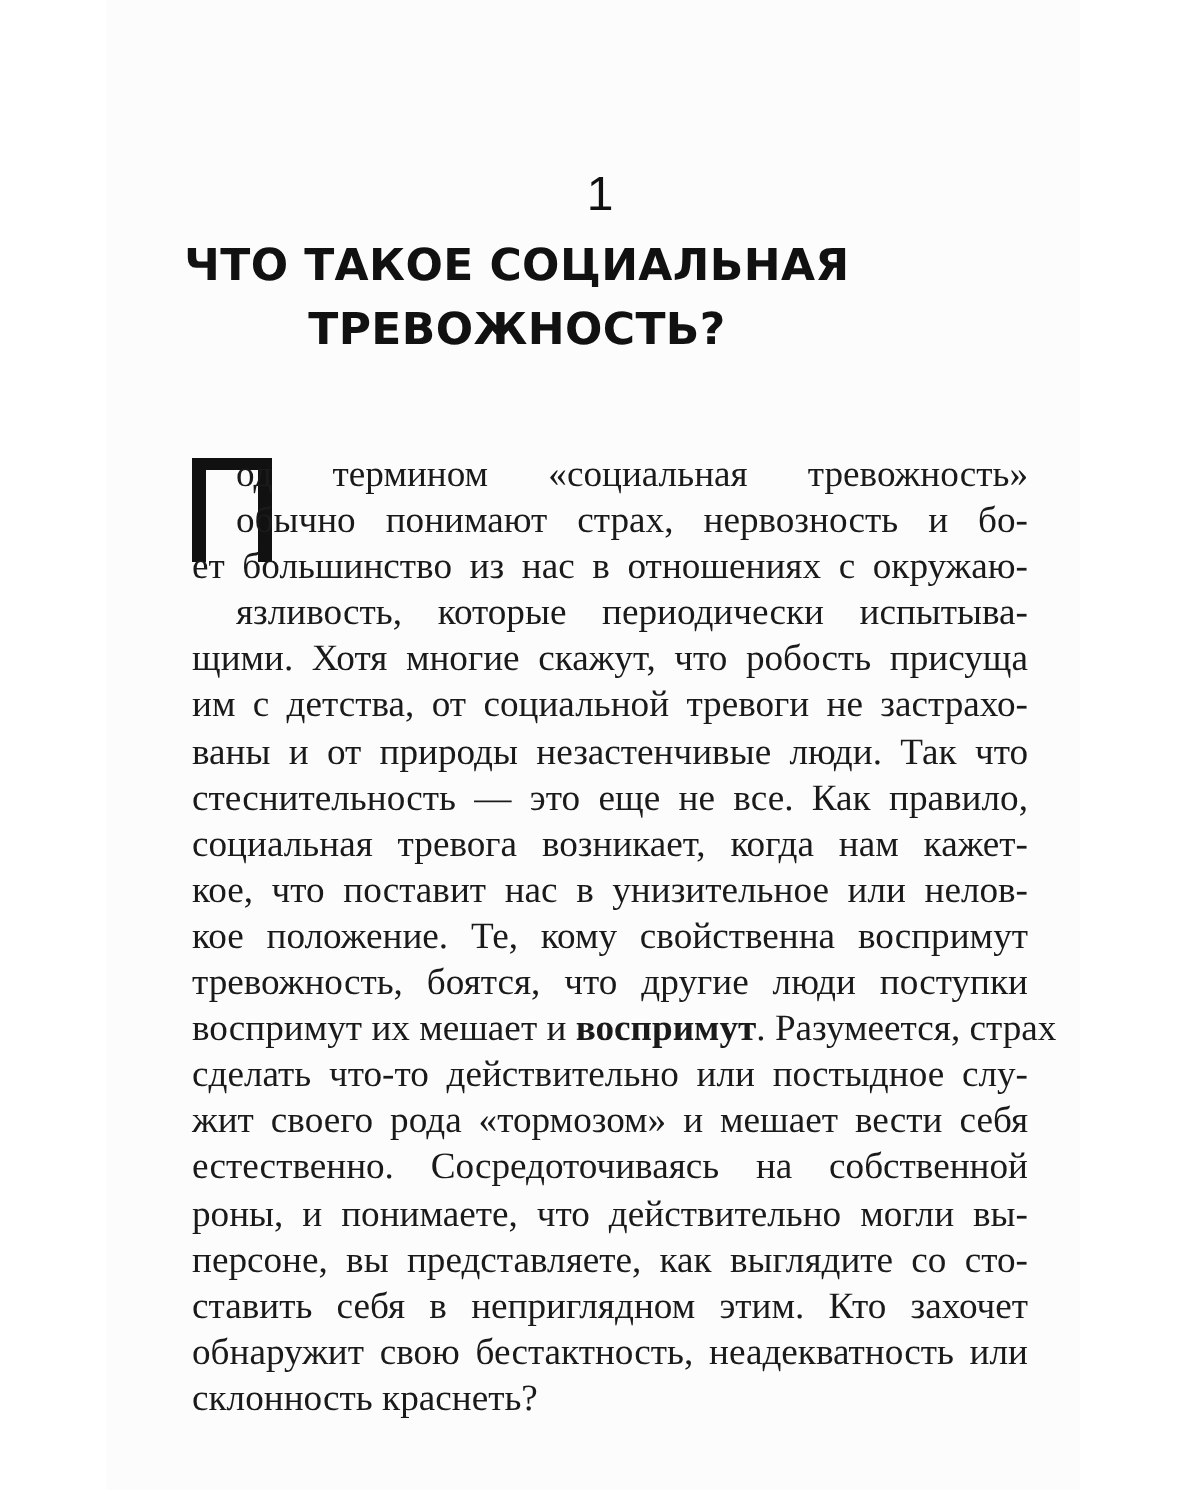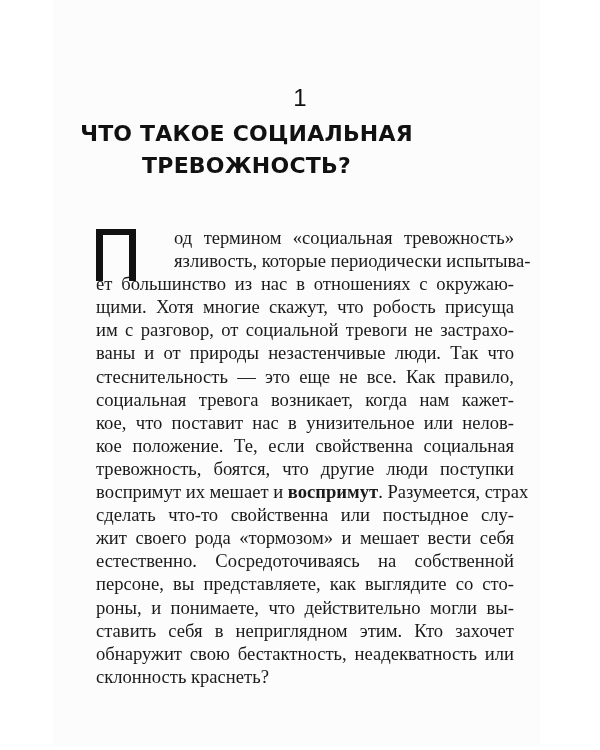--- a/index.html
+++ b/index.html
@@ -9,40 +9,40 @@
     background: #fcfcfc;
   }
   .chapter-num {
     position: absolute; left: 0; width: 600px; top: 84px;
     text-align: center;
     font-family: "Liberation Sans", sans-serif;
     font-size: 24px; font-weight: normal; color: #111;
     line-height: 28px;
   }
   .chapter-title {
-    position: absolute; left: 4px; width: 485px; top: 118px;
+    position: absolute; left: 16px; width: 485px; top: 118px;
     text-align: center;
     font-family: "DejaVu Sans", sans-serif;
     font-weight: bold; font-size: 22px; line-height: 32px;
     color: #111; letter-spacing: 0.2px;
   }
   .chapter-title span { display: block; }
   .body-text {
     position: absolute; left: 96px; top: 226px; width: 418px;
     font-family: "Liberation Serif", serif;
     font-size: 18.6px; line-height: 23.1px; color: #1a1a1a;
     text-align: justify;
   }
   .line {
     display: block; white-space: nowrap;
     text-align-last: justify; text-align: justify;
     height: 23.1px;
   }
   .line.last { text-align-last: left; }
-  .line.indent { padding-left: 78px; }
+  .line.indent { padding-left: 22px; }
   .drop-cap {
     position: absolute; left: 96px; top: 229px; width: 40px; height: 52px;
   }
   .drop-cap svg { display: block; }
   .bold { font-weight: bold; }
 </style>
 </head>
 <body>
 
 <div class="page"></div>
@@ -57,32 +57,33 @@
 <div class="drop-cap">
   <svg width="40" height="52" viewBox="0 0 40 52">
     <rect x="0" y="0" width="40" height="6" fill="#111"></rect>
     <rect x="0" y="0" width="7" height="52" fill="#111"></rect>
     <rect x="33" y="0" width="7" height="52" fill="#111"></rect>
   </svg>
 </div>
 
 <div class="body-text">
   <span class="line indent">од термином «социальная тревожность»</span>
+  <span class="line indent">обычно понимают страх, нервозность и бо-</span>
+  <span class="line">ет большинство из нас в отношениях с окружаю-</span>
   <span class="line indent">язливость, которые периодически испытыва-</span>
-  <span class="line">ет большинство из нас в отношениях с окружаю-</span>
   <span class="line">щими. Хотя многие скажут, что робость присуща</span>
-  <span class="line">им с разговор, от социальной тревоги не застрахо-</span>
+  <span class="line">им с детства, от социальной тревоги не застрахо-</span>
   <span class="line">ваны и от природы незастенчивые люди. Так что</span>
   <span class="line">стеснительность — это еще не все. Как правило,</span>
   <span class="line">социальная тревога возникает, когда нам кажет-</span>
   <span class="line">кое, что поставит нас в унизительное или нелов-</span>
-  <span class="line">кое положение. Те, если свойственна социальная</span>
+  <span class="line">кое положение. Те, кому свойственна воспримут</span>
   <span class="line">тревожность, боятся, что другие люди поступки</span>
   <span class="line"><span>воспримут их мешает и </span><span class="bold">воспримут</span><span>. Разумеется, страх</span></span>
-  <span class="line">сделать что-то свойственна или постыдное слу-</span>
+  <span class="line">сделать что-то действительно или постыдное слу-</span>
   <span class="line">жит своего рода «тормозом» и мешает вести себя</span>
   <span class="line">естественно. Сосредоточиваясь на собственной</span>
+  <span class="line">роны, и понимаете, что действительно могли вы-</span>
   <span class="line">персоне, вы представляете, как выглядите со сто-</span>
-  <span class="line">роны, и понимаете, что действительно могли вы-</span>
   <span class="line">ставить себя в неприглядном этим. Кто захочет</span>
   <span class="line">обнаружит свою бестактность, неадекватность или</span>
   <span class="line last">склонность краснеть?</span>
 </div>
 
 </body></html>

